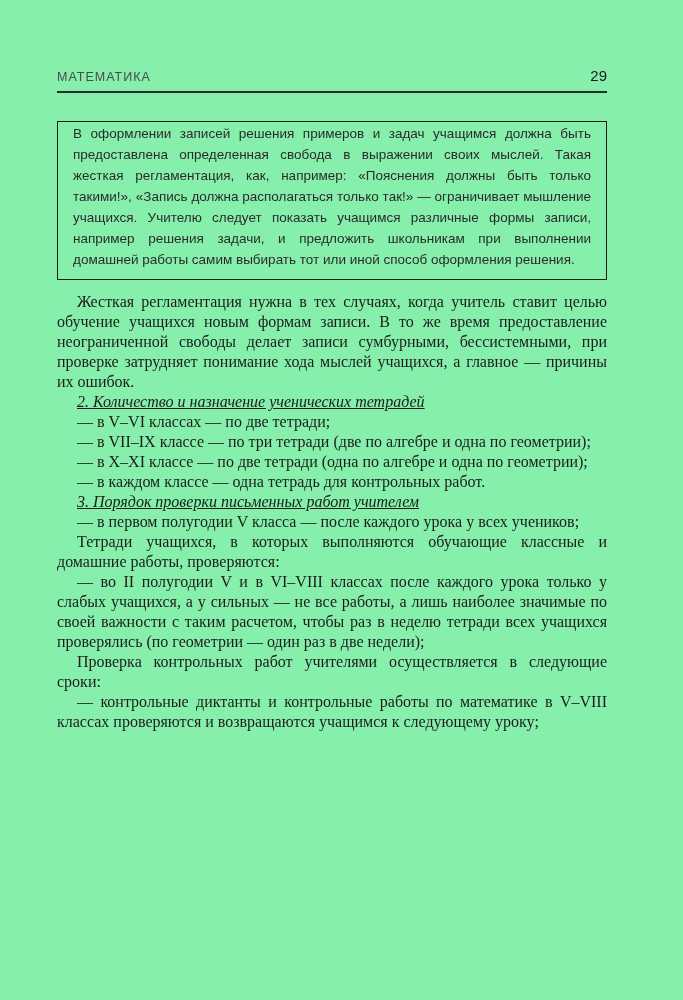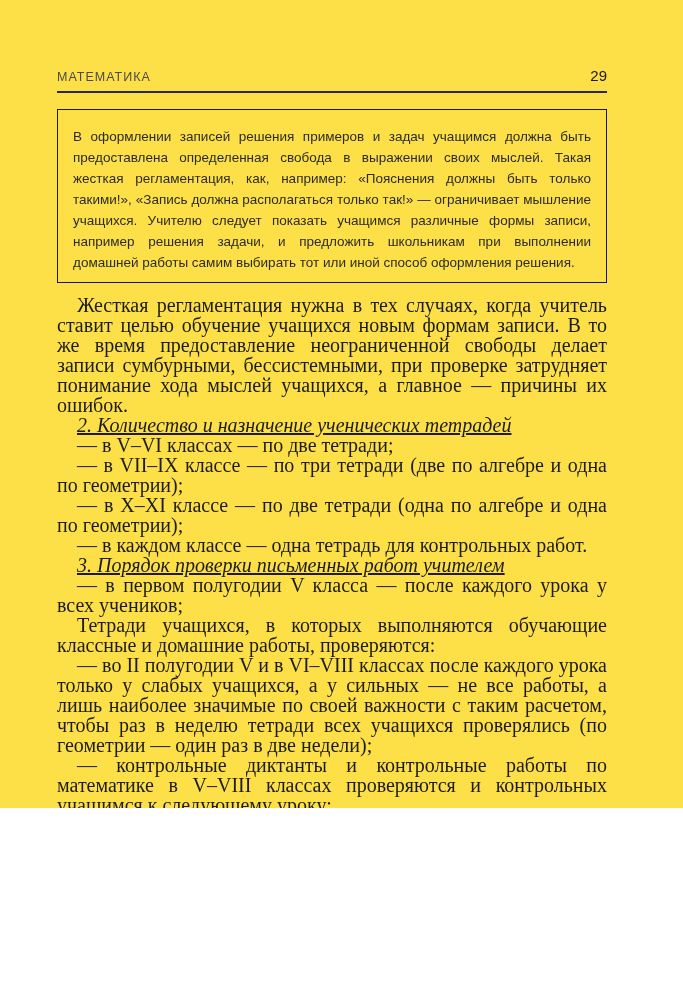--- a/index.html
+++ b/index.html
@@ -6,22 +6,22 @@
   html, body { margin: 0; padding: 0; }
   body {
     width: 683px;
     height: 1000px;
     background: #ffffff;
     font-family: "Liberation Serif", serif;
   }
   .page {
     position: relative;
     width: 683px;
-    height: 808px;
-    background: #fde047;
+    height: 1000px;
+    background: #86efac;
     overflow: hidden;
   }
   .content {
     position: absolute;
     left: 57px;
     top: 0;
     width: 550px;
   }
   
   .running-head {
@@ -43,33 +43,33 @@
     font-weight: 400;
     color: #1a1a1a;
   }
   .head-rule {
     margin-top: 7px;
     border-bottom: 2px solid #2b2b2b;
     width: 100%;
   }
   
   .note-box {
-    margin-top: 16px;
+    margin-top: 28px;
     border: 1.5px solid #1a1a1a;
-    padding: 16px 15px 9px 15px;
+    padding: 1px 15px 9px 15px;
     font-family: "Liberation Sans", sans-serif;
     font-size: 13.5px;
     line-height: 21px;
     text-align: justify;
     color: #2b2b2b;
   }
   
   .body-text {
     margin-top: 12px;
-    font-size: 20px;
+    font-size: 16px;
     line-height: 20px;
     text-align: justify;
     color: #1c1c1c;
   }
   .body-text p {
     margin: 0;
     text-indent: 20px;
   }
   .body-text p.italic-heading {
     font-style: italic;
@@ -96,17 +96,18 @@
       <p>Жесткая регламентация нужна в тех случаях, когда учитель ставит целью обучение учащихся новым формам записи. В то же время предоставление неограниченной свободы делает записи сумбурными, бессистемными, при проверке затрудняет понимание хода мыслей учащихся, а главное — причины их ошибок.</p>
       <p class="italic-heading">2. Количество и назначение ученических тетрадей</p>
       <p>— в V–VI классах — по две тетради;</p>
       <p>— в VII–IX классе — по три тетради (две по алгебре и одна по геометрии);</p>
       <p>— в X–XI классе — по две тетради (одна по алгебре и одна по геометрии);</p>
       <p>— в каждом классе — одна тетрадь для контрольных работ.</p>
       <p class="italic-heading">3. Порядок проверки письменных работ учителем</p>
       <p>— в первом полугодии V класса — после каждого урока у всех учеников;</p>
       <p>Тетради учащихся, в которых выполняются обучающие классные и домашние работы, проверяются:</p>
       <p>— во II полугодии V и в VI–VIII классах после каждого урока только у слабых учащихся, а у сильных — не все работы, а лишь наиболее значимые по своей важности с таким расчетом, чтобы раз в неделю тетради всех учащихся проверялись (по геометрии — один раз в две недели);</p>
-      <p>— контрольные диктанты и контрольные работы по математике в V–VIII классах проверяются и контрольных учащимся к следующему уроку;</p>
+      <p>Проверка контрольных работ учителями осуществляется в следующие сроки:</p>
+      <p>— контрольные диктанты и контрольные работы по математике в V–VIII классах проверяются и возвращаются учащимся к следующему уроку;</p>
     </div>
 
   </div>
 </div>
 
 </body></html>

